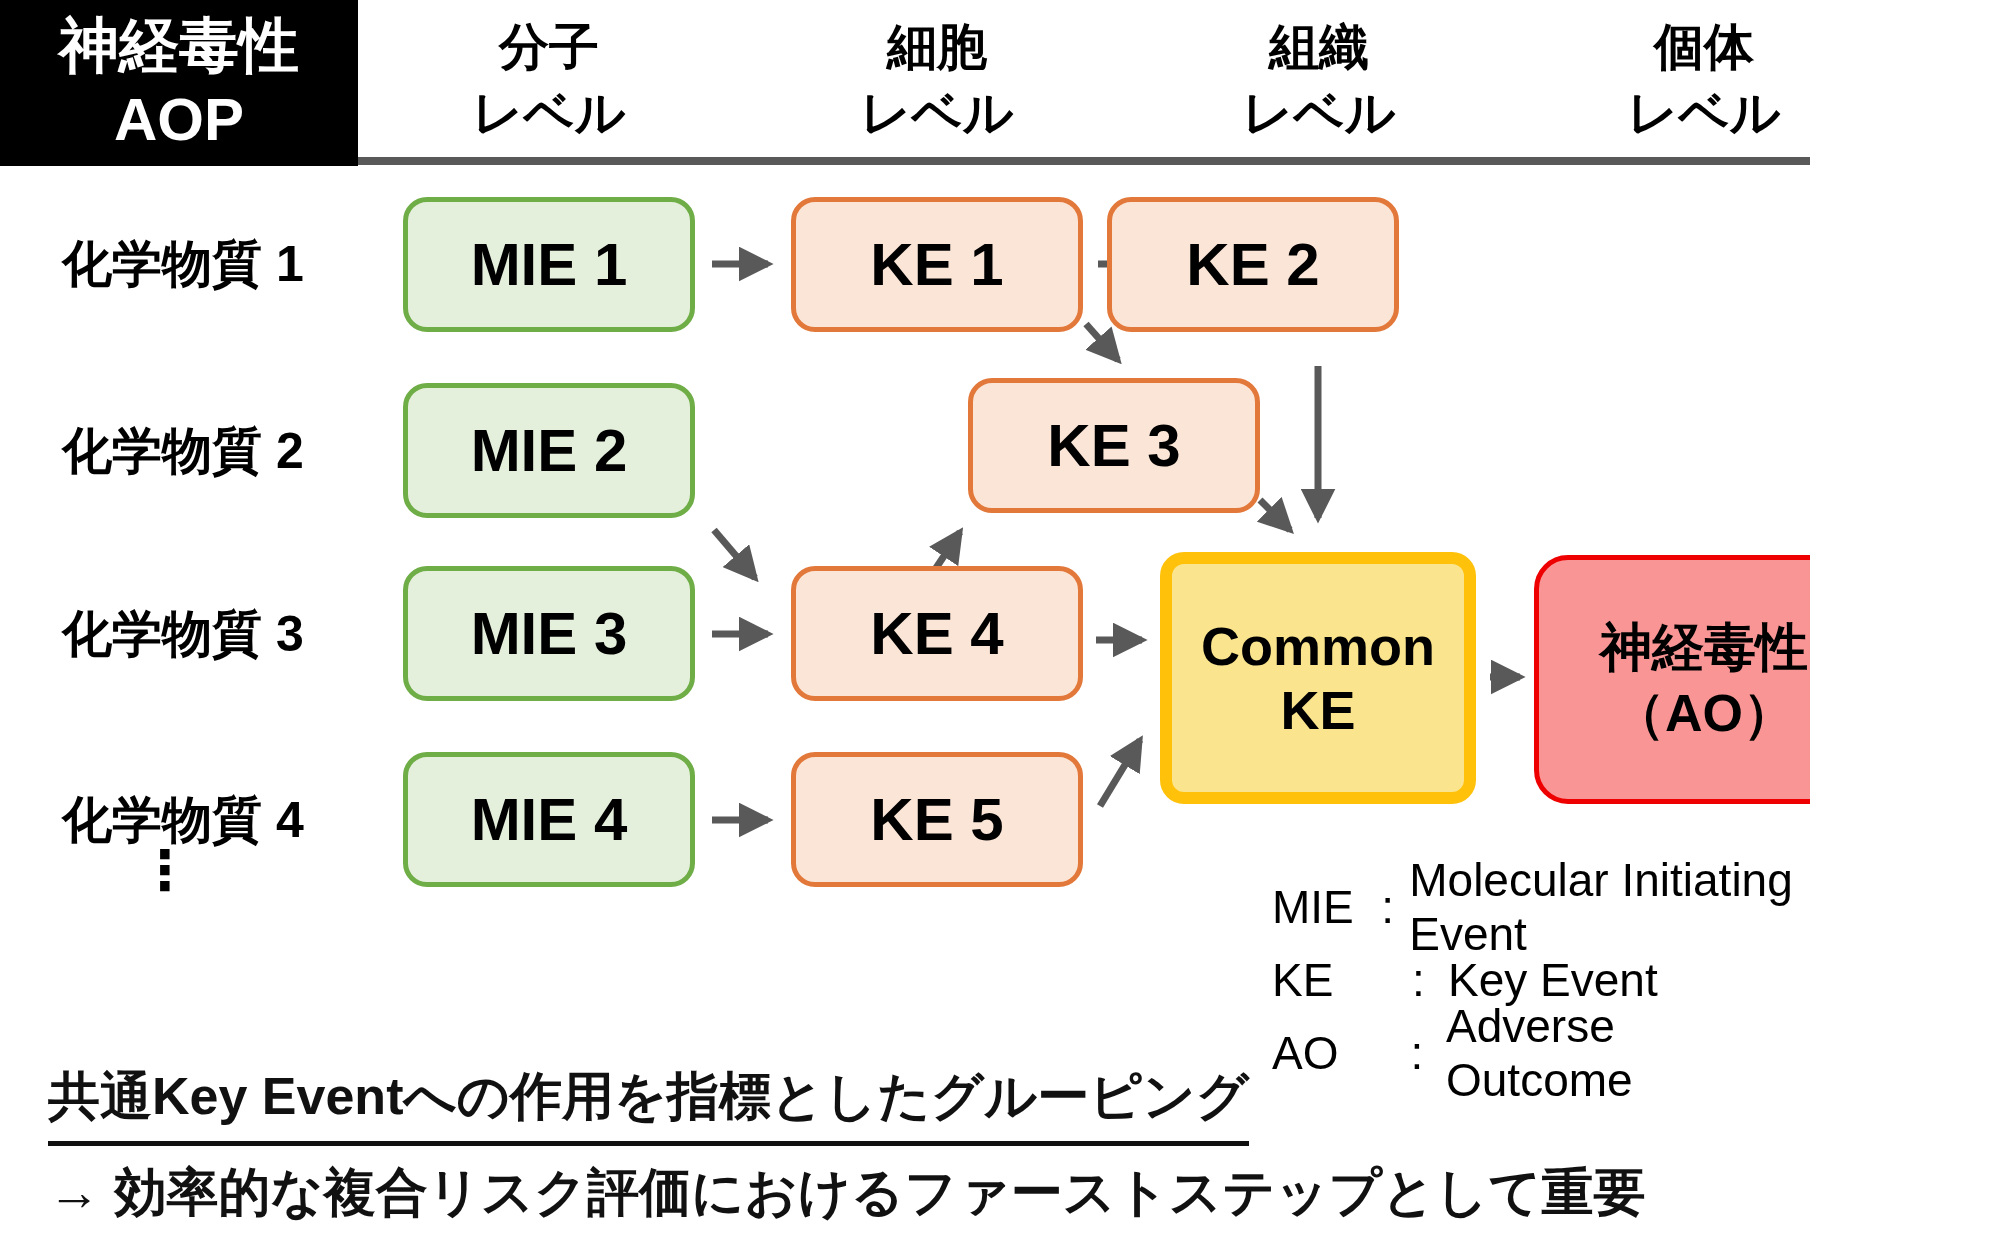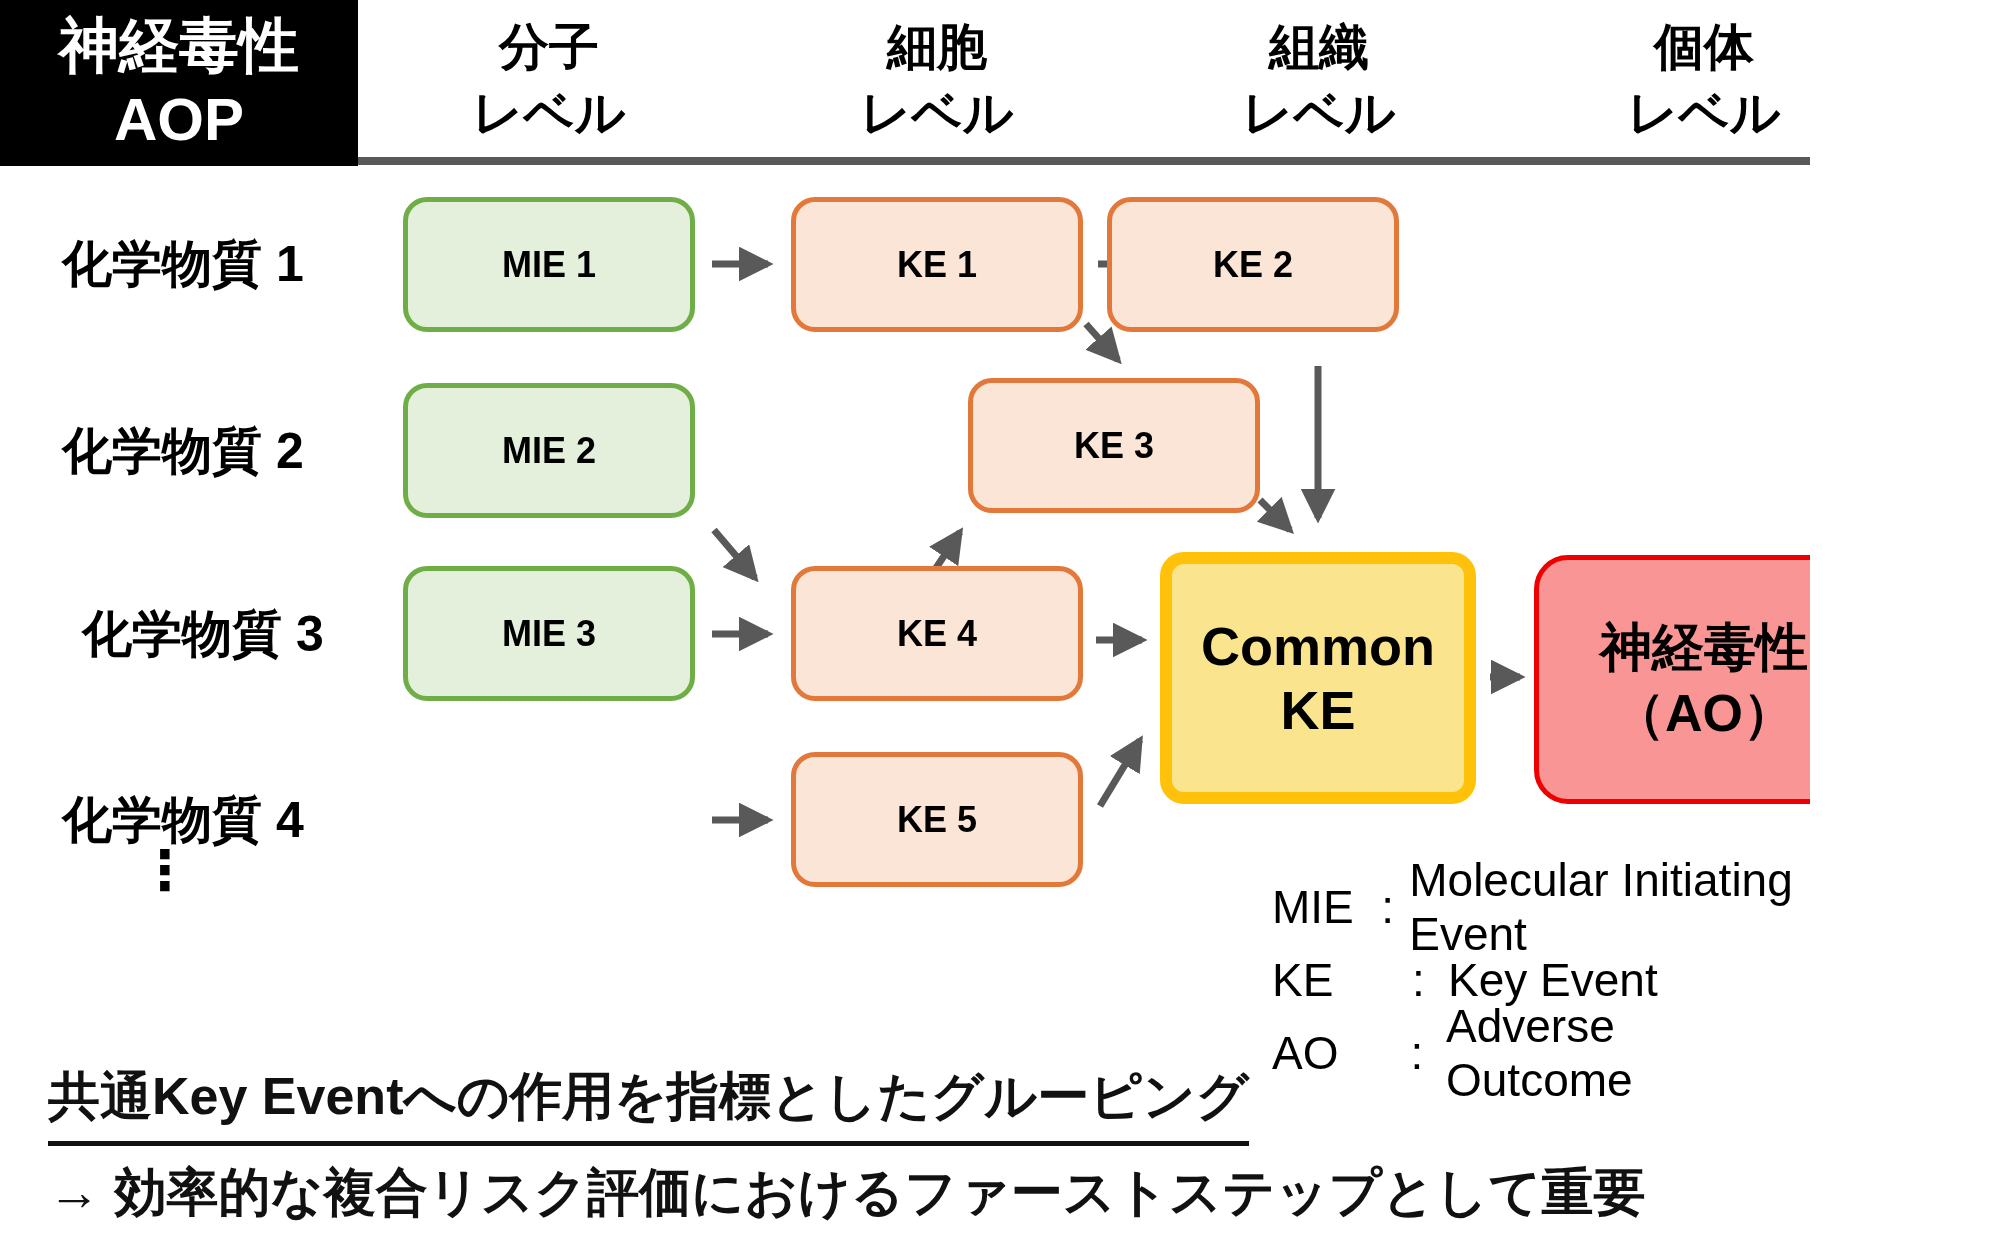--- a/index.html
+++ b/index.html
@@ -19,29 +19,29 @@
     position:absolute;top:14px;width:300px;text-align:center;
     font-weight:bold;font-size:50px;line-height:66px;
   }
   .colhead span{display:block;}
   .ch1{left:399px;} .ch2{left:787px;} .ch3{left:1169px;} .ch4{left:1554px;}
   
   .rowlabel{
     position:absolute;left:62px;width:330px;height:72px;line-height:72px;
     font-weight:bold;font-size:50px;white-space:nowrap;
   }
-  .rl1{top:228px;} .rl2{top:415px;} .rl3{top:598px;margin-left:20px;} .rl4{top:784px;}
+  .rl1{top:228px;} .rl2{top:415px;} .rl3{top:598px;} .rl4{top:784px;}
   .vellipsis{
     position:absolute;left:120px;top:840px;width:90px;text-align:center;
     font-weight:bold;font-size:54px;line-height:60px;
   }
   
   .node{
     position:absolute;display:flex;flex-direction:column;align-items:center;justify-content:center;
-    font-weight:bold;font-size:36px;line-height:60px;border-style:solid;box-sizing:border-box;
+    font-weight:bold;font-size:60px;line-height:60px;border-style:solid;box-sizing:border-box;
     z-index:2;text-align:center;
   }
   .small{width:292px;height:135px;border-width:5px;border-radius:24px;}
   .green{background:var(--green-fill);border-color:var(--green-border);}
   .orange{background:var(--orange-fill);border-color:var(--orange-border);}
   .mie1{left:403px;top:197px;} .mie2{left:403px;top:383px;}
   .mie3{left:403px;top:566px;} .mie4{left:403px;top:752px;}
   .ke1{left:791px;top:197px;}  .ke2{left:1107px;top:197px;}
   .ke3{left:968px;top:378px;}  .ke4{left:791px;top:566px;}  .ke5{left:791px;top:752px;}
   .common{
@@ -118,20 +118,21 @@
     <line class="arrow" x1="712" y1="634" x2="768" y2="634" marker-end="url(#ah)"></line>
     <line class="arrow" x1="1096" y1="640" x2="1142" y2="640" marker-end="url(#ah)"></line>
     <line class="arrow" x1="712" y1="820" x2="768" y2="820" marker-end="url(#ah)"></line>
     <line class="arrow" x1="1100" y1="806" x2="1140" y2="740" marker-end="url(#ah)"></line>
     <line class="arrow" x1="1490" y1="677" x2="1520" y2="677" marker-end="url(#ah)"></line>
   </svg>
 
   <div class="node small green mie1">MIE 1</div>
   <div class="node small green mie2">MIE 2</div>
   <div class="node small green mie3">MIE 3</div>
+  <div class="node small green mie4">MIE 4</div>
 
   <div class="node small orange ke1">KE 1</div>
   <div class="node small orange ke2">KE 2</div>
   <div class="node small orange ke3">KE 3</div>
   <div class="node small orange ke4">KE 4</div>
   <div class="node small orange ke5">KE 5</div>
 
   <div class="node common">
     <span>Common</span>
     <span>KE</span>

